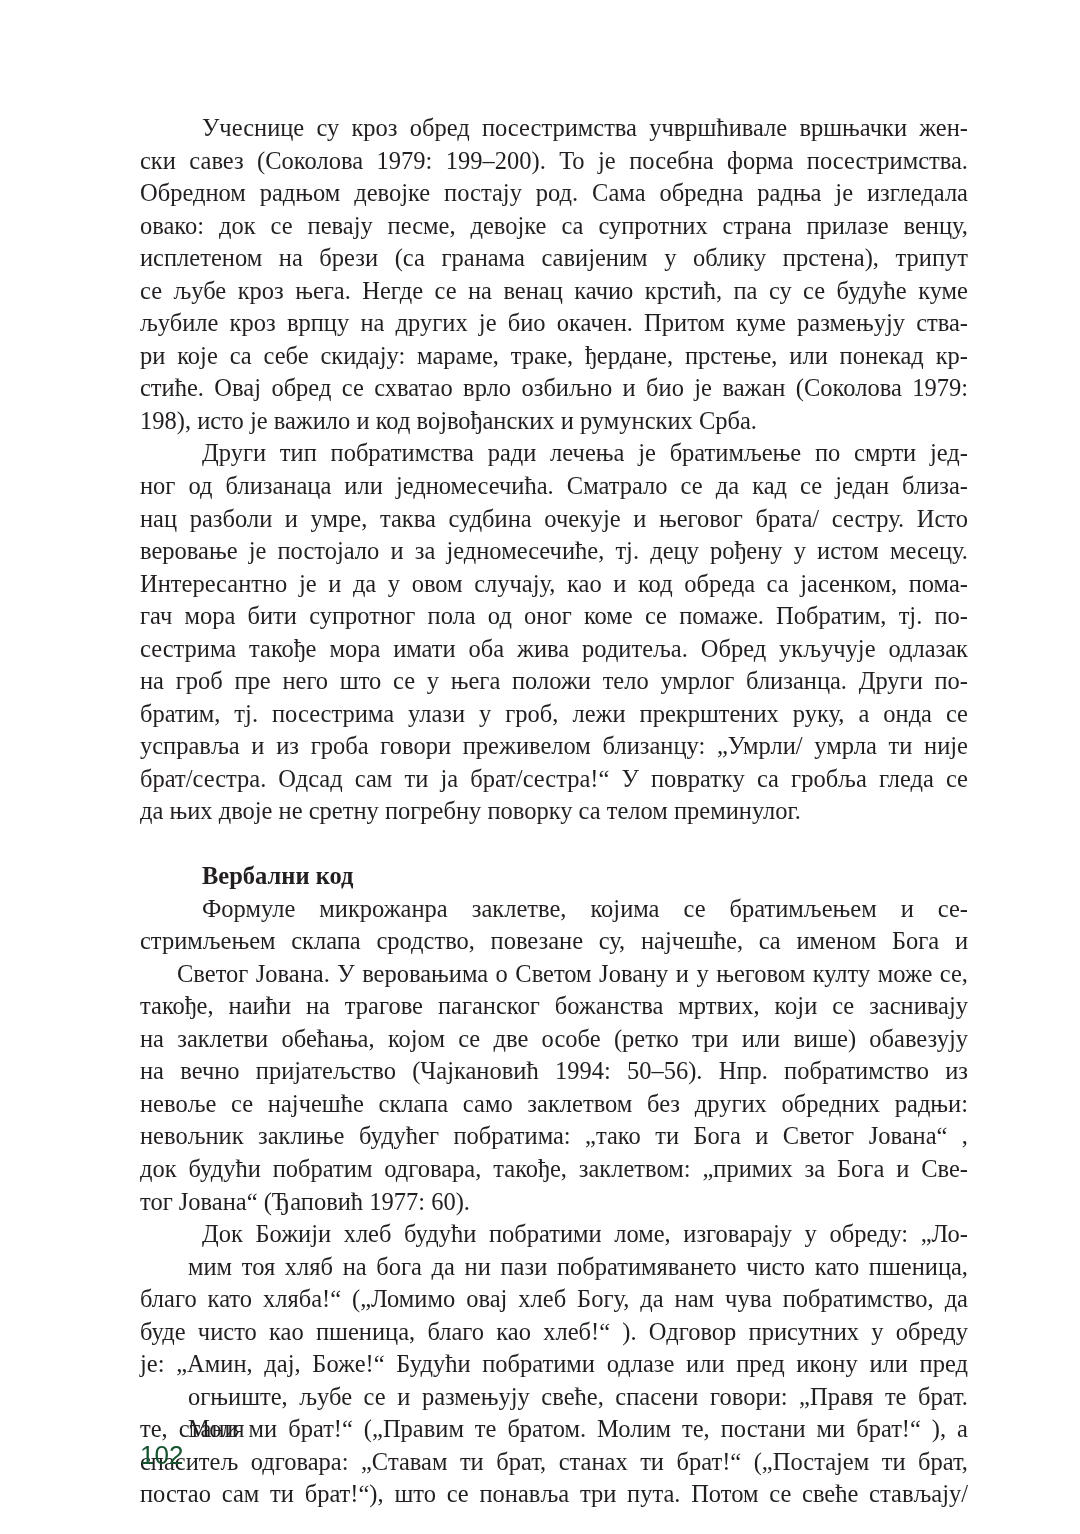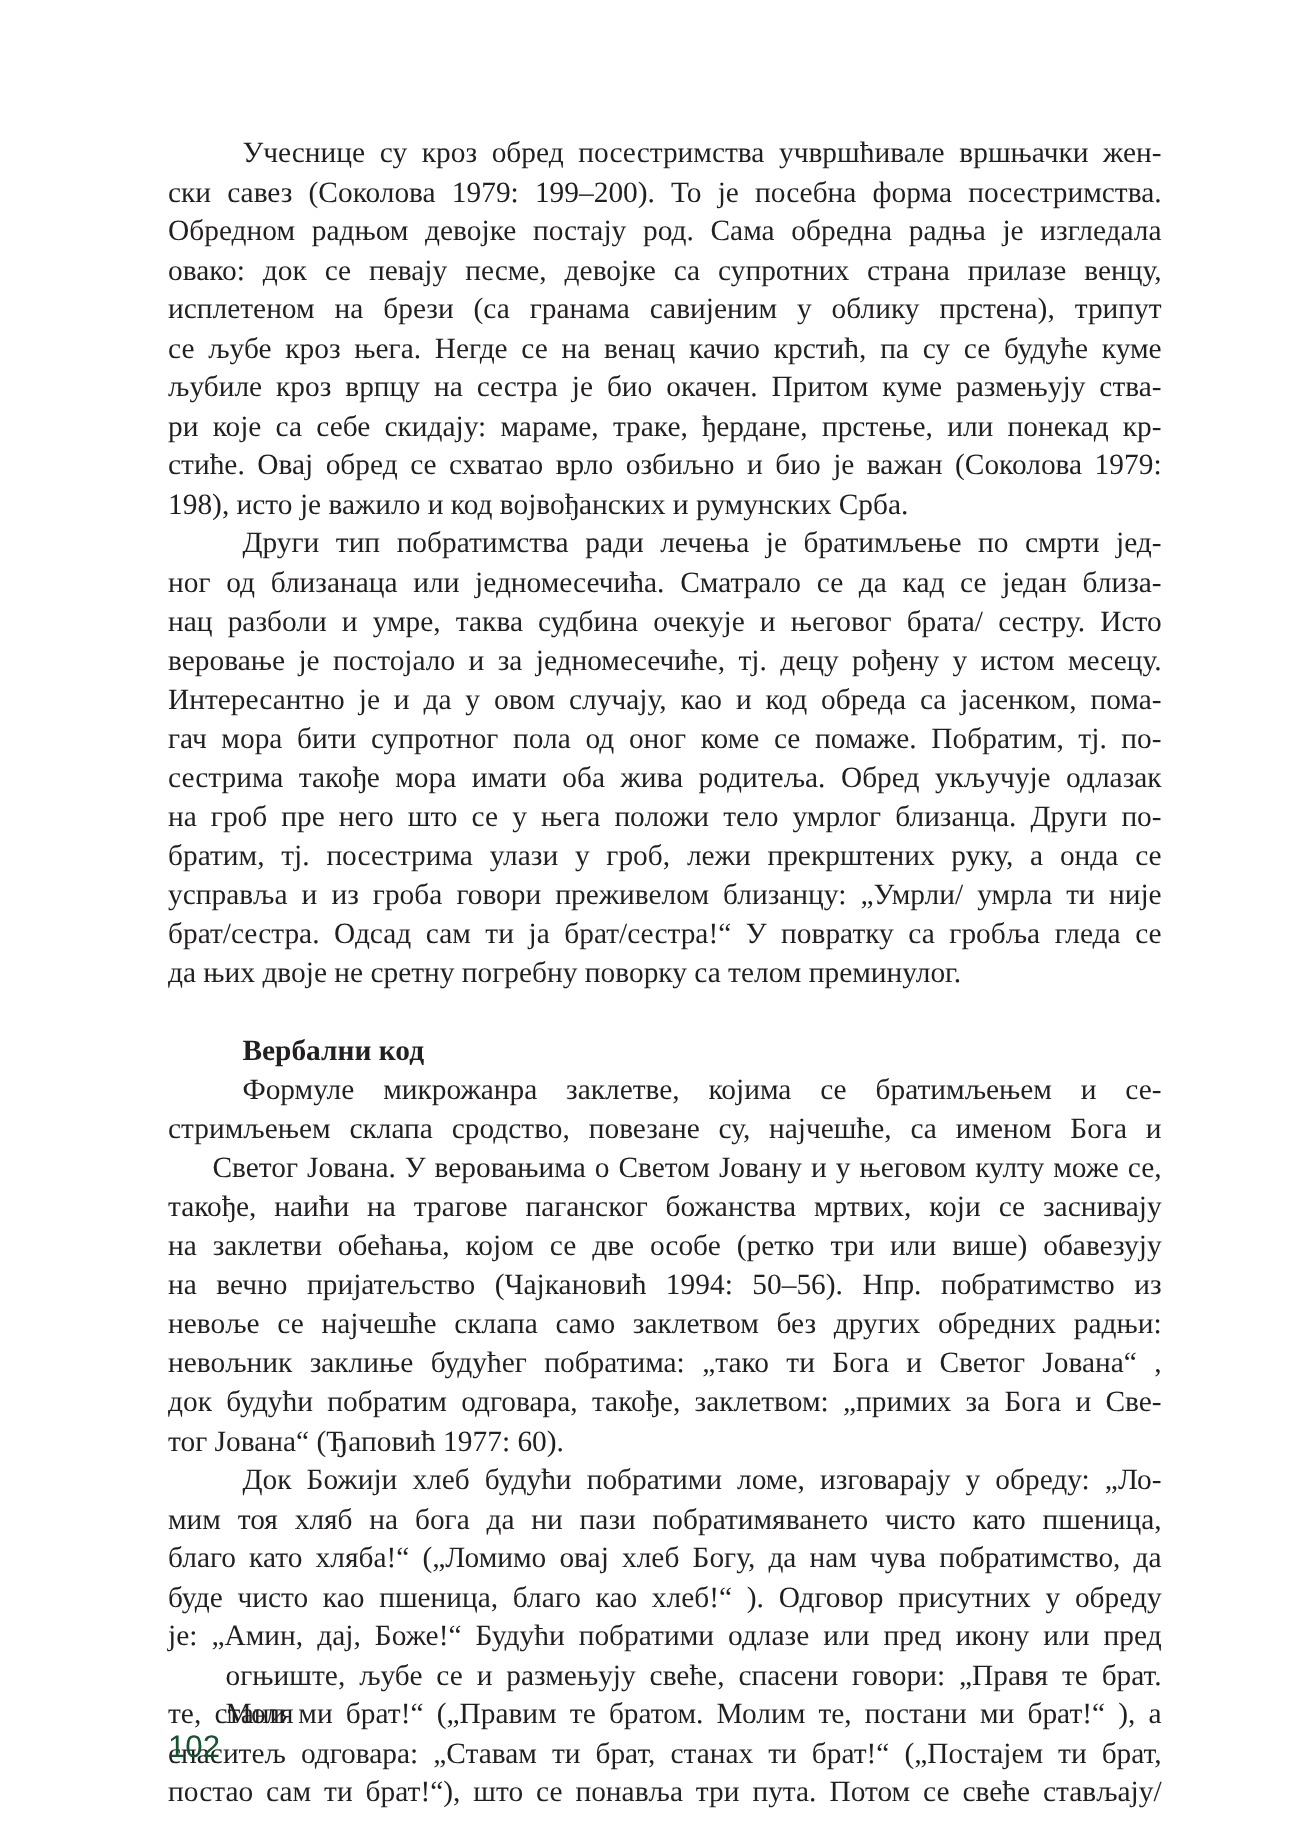--- a/index.html
+++ b/index.html
@@ -33,21 +33,21 @@
 
 <div class="page">
 
   <div class="para">
     <span class="line indent" style="white-space: normal; word-spacing: 0px;">Учеснице су кроз обред посестримства учвршћивале вршњачки жен-</span>
     <span class="line" style="white-space: normal; word-spacing: 0px;">ски савез (Соколова 1979: 199–200). То је посебна форма посестримства.</span>
     <span class="line" style="white-space: normal; word-spacing: 0px;">Обредном радњом девојке постају род. Сама обредна радња је изгледала</span>
     <span class="line" style="white-space: normal; word-spacing: 0px;">овако: док се певају песме, девојке са супротних страна прилазе венцу,</span>
     <span class="line" style="white-space: normal; word-spacing: 0px;">исплетеном на брези (са гранама савијеним у облику прстена), трипут</span>
     <span class="line" style="white-space: normal; word-spacing: 0px;">се љубе кроз њега. Негде се на венац качио крстић, па су се будуће куме</span>
-    <span class="line" style="white-space: normal; word-spacing: 0px;">љубиле кроз врпцу на сестра је био окачен. Притом куме размењују ства-</span>
+    <span class="line" style="white-space: normal; word-spacing: 0px;">љубиле кроз врпцу на других је био окачен. Притом куме размењују ства-</span>
     <span class="line" style="white-space: normal; word-spacing: 0px;">ри које са себе скидају: мараме, траке, ђердане, прстење, или понекад кр-</span>
     <span class="line" style="white-space: normal; word-spacing: 0px;">стиће. Овај обред се схватао врло озбиљно и био је важан (Соколова 1979:</span>
     <span class="line last" style="white-space: nowrap;">198), исто је важило и код војвођанских и румунских Срба.</span>
   </div>
 
   <div class="para">
     <span class="line indent" style="white-space: normal; word-spacing: 0px;">Други тип побратимства ради лечења је братимљење по смрти јед-</span>
     <span class="line" style="white-space: normal; word-spacing: 0px;">ног од близанаца или једномесечића. Сматрало се да кад се један близа-</span>
     <span class="line" style="white-space: normal; word-spacing: 0px;">нац разболи и умре, таква судбина очекује и његовог брата/ сестру. Исто</span>
     <span class="line" style="white-space: normal; word-spacing: 0px;">веровање је постојало и за једномесечиће, тј. децу рођену у истом месецу.</span>
@@ -73,21 +73,21 @@
     <span class="line" style="white-space: normal; word-spacing: 0px;">на заклетви обећања, којом се две особе (ретко три или више) обавезују</span>
     <span class="line" style="white-space: normal; word-spacing: 0px;">на вечно пријатељство (Чајкановић 1994: 50–56). Нпр. побратимство из</span>
     <span class="line" style="white-space: normal; word-spacing: 0px;">невоље се најчешће склапа само заклетвом без других обредних радњи:</span>
     <span class="line" style="white-space: normal; word-spacing: 0px;">невољник заклиње будућег побратима: „тако ти Бога и Светог Јована“ ,</span>
     <span class="line" style="white-space: normal; word-spacing: 0px;">док будући побратим одговара, такође, заклетвом: „примих за Бога и Све-</span>
     <span class="line last" style="white-space: nowrap;">тог Јована“ (Ђаповић 1977: 60).</span>
   </div>
 
   <div class="para">
     <span class="line indent" style="white-space: normal; word-spacing: 0px;">Док Божији хлеб будући побратими ломе, изговарају у обреду: „Ло-</span>
-    <span class="line" style="white-space: normal; word-spacing: 0px;">мим тоя хляб на бога да ни пази побратимяването чисто като пшеница,</span>
+    <span class="line" style="white-space: normal; word-spacing: 0px; margin-left: 48px;">мим тоя хляб на бога да ни пази побратимяването чисто като пшеница,</span>
     <span class="line" style="white-space: normal; word-spacing: 0px;">благо като хляба!“ („Ломимо овај хлеб Богу, да нам чува побратимство, да</span>
     <span class="line" style="white-space: normal; word-spacing: 0px;">буде чисто као пшеница, благо као хлеб!“ ). Одговор присутних у обреду</span>
     <span class="line" style="white-space: normal; word-spacing: 0px;">је: „Амин, дај, Боже!“ Будући побратими одлазе или пред икону или пред</span>
     <span class="line" style="white-space: normal; word-spacing: 0px; margin-left: 48px;">огњиште, љубе се и размењују свеће, спасени говори: „Правя те брат. Моля</span>
     <span class="line" style="white-space: normal; word-spacing: 0px;">те, стани ми брат!“ („Правим те братом. Молим те, постани ми брат!“ ), а</span>
     <span class="line" style="white-space: normal; word-spacing: 0px;">спаситељ одговара: „Ставам ти брат, станах ти брат!“ („Постајем ти брат,</span>
     <span class="line" style="white-space: normal; word-spacing: 0px;">постао сам ти брат!“), што се понавља три пута. Потом се свеће стављају/</span>
   </div>
 
 </div>

